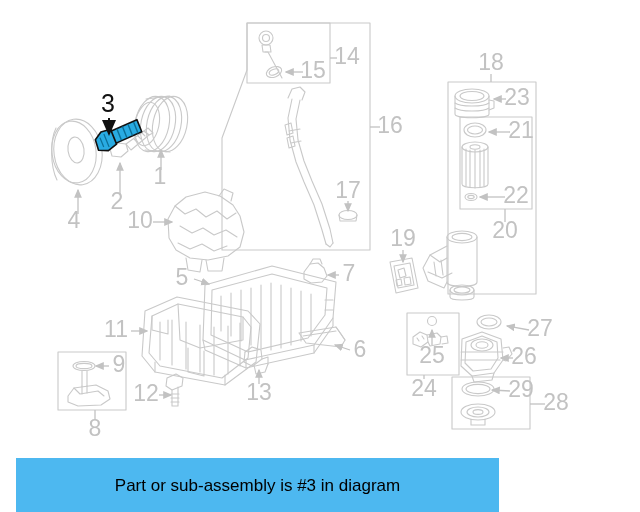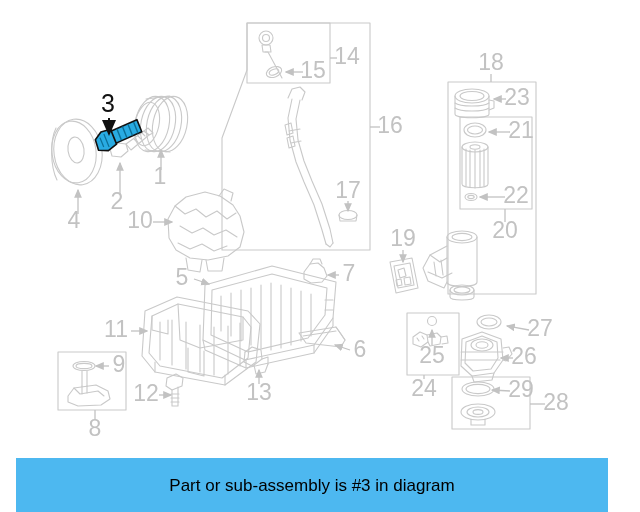--- a/index.html
+++ b/index.html
@@ -26,21 +26,21 @@
     left: 0;
     top: 0;
     width: 640px;
     height: 512px;
     display: block;
   }
   .banner {
     position: absolute;
     left: 16px;
     top: 458px;
-    width: 592px;
+    width: 483px;
     height: 54px;
     background: #4db8f0;
     box-sizing: border-box;
     display: flex;
     flex-direction: column;
     align-items: center;
     justify-content: center;
   }
   .banner-line {
     color: #000000;

